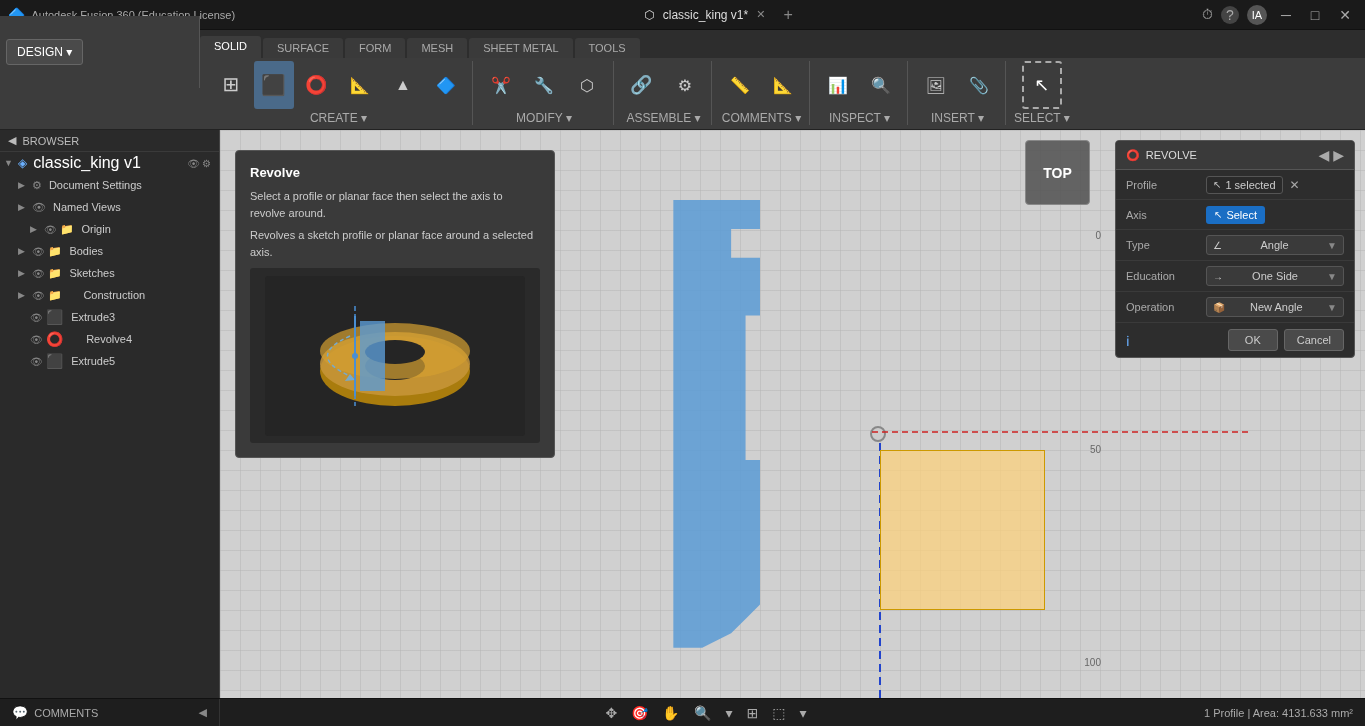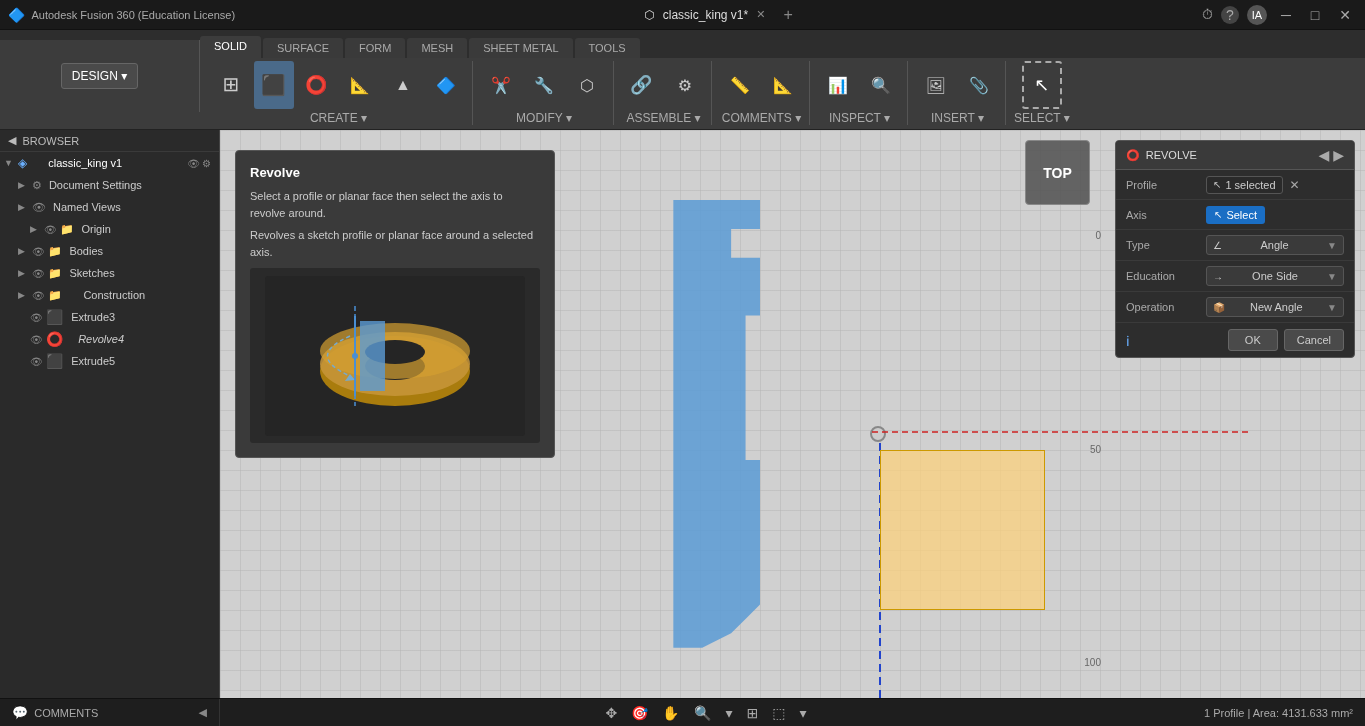--- a/index.html
+++ b/index.html
@@ -398,21 +398,21 @@
     <span style="font-size:11px;color:#fff;background:#555;border-radius:50%;width:20px;height:20px;display:inline-flex;align-items:center;justify-content:center;cursor:pointer;">IA</span>
     <span class="win-btn">─</span>
     <span class="win-btn">□</span>
     <span class="win-btn close">✕</span>
   </div>
 </div>
 
 <div id="toolbar">
   <div id="tabs-row">
 
-    <div style="position:absolute;left:0;top:40px;width:200px;height:72px;background:#3c3c3c;display:flex;align-items:center;justify-content:center;border-right:1px solid #555;">
+    <div style="position:absolute;left:0;top:16px;width:200px;height:72px;background:#3c3c3c;display:flex;align-items:center;border-right:1px solid #555;">
       <button id="design-btn">
         <span>DESIGN ▾</span>
       </button>
     </div>
 
     <div class="tab-item active">SOLID</div>
     <div class="tab-item">SURFACE</div>
     <div class="tab-item">FORM</div>
     <div class="tab-item">MESH</div>
     <div class="tab-item">SHEET METAL</div>
@@ -527,21 +527,21 @@
 
 <div id="left-panel">
   <div class="browser-header">
     <span>◀</span>
     <span>BROWSER</span>
   </div>
 
   <div class="tree-item" style="padding-left:4px;">
     <span class="tree-arrow">▼</span>
     <span style="font-size:12px;color:#6ab0ff;">◈</span>
-    <span style="color:#fff;font-size:11px;margin-left:17px;">classic_king v1</span>
+    <span style="color:#fff;font-size:16px;margin-left:2px;">classic_king v1</span>
     <div class="item-icons">
       <span style="font-size:10px;color:#888;">👁</span>
       <span style="font-size:10px;color:#888;">⚙</span>
     </div>
   </div>
 
   <div class="tree-item" style="padding-left:18px;">
     <span class="tree-arrow">▶</span>
     <span style="font-size:11px;color:#888;">⚙</span>
     <span style="margin-left:3px;">Document Settings</span>
@@ -583,21 +583,21 @@
 
   <div class="tree-item" style="padding-left:30px;">
     <span style="font-size:10px;color:#888;">👁</span>
     <span style="font-size:14px;color:#6ab0ff;">⬛</span>
     <span style="margin-left:3px;">Extrude3</span>
   </div>
 
   <div class="tree-item" style="padding-left:30px;">
     <span style="font-size:10px;color:#888;">👁</span>
     <span style="font-size:14px;color:#4a8ad4;">⭕</span>
-    <span style="margin-left:10px;font-style:italic;">Revolve4</span>
+    <span style="margin-left:18px;">Revolve4</span>
   </div>
 
   <div class="tree-item" style="padding-left:30px;">
     <span style="font-size:10px;color:#888;">👁</span>
     <span style="font-size:14px;color:#6ab0ff;">⬛</span>
     <span style="margin-left:3px;">Extrude5</span>
   </div>
 </div>
 
 <div id="canvas-area">

